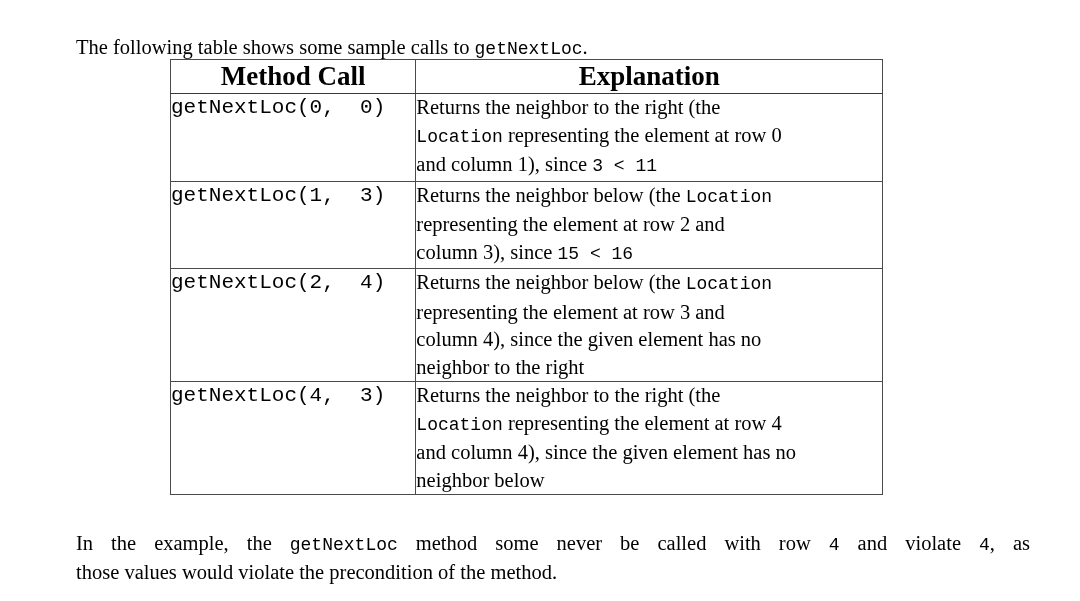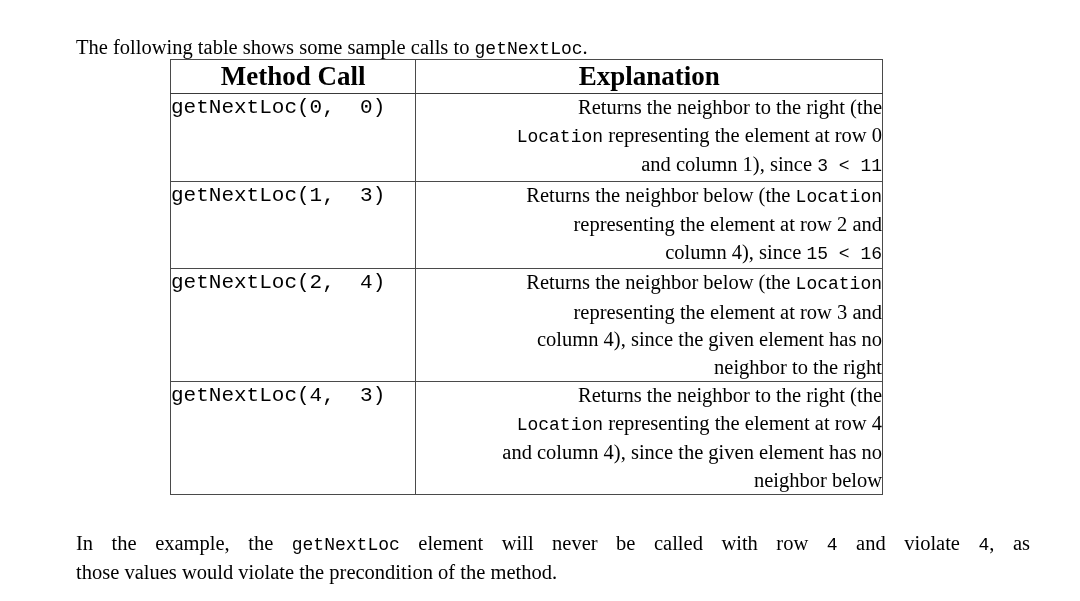--- a/index.html
+++ b/index.html
@@ -64,21 +64,21 @@
     font-size: 21px;
     line-height: 27px;
     padding: 3px 6px 6px 6px;
     white-space: pre;
     text-align: left;
   }
   .cell-expl {
     font-size: 20.5px;
     line-height: 27.5px;
     padding: 3px 8px 6px 8px;
-    text-align: right;
+    text-align: left;
   }
   .cell-expl .ln { display: block; white-space: nowrap; }
   code, .mono {
     font-family: "Liberation Mono", "DejaVu Sans Mono", monospace;
     font-size: 18px;
   }
   
   .closing {
     position: absolute;
     left: 76px;
@@ -121,21 +121,21 @@
             <span class="ln"><span>Returns the neighbor to the right (the</span></span>
             <span class="ln"><code class="mono">Location</code><span> representing the element at row 0</span></span>
             <span class="ln"><span>and column 1), since </span><code class="mono">3 &lt; 11</code></span>
           </td>
         </tr>
         <tr>
           <td class="cell-call">getNextLoc(1,  3)</td>
           <td class="cell-expl">
             <span class="ln"><span>Returns the neighbor below (the </span><code class="mono">Location</code></span>
             <span class="ln"><span>representing the element at row 2 and</span></span>
-            <span class="ln"><span>column 4), since </span><code class="mono">15 &lt; 16</code></span>
+            <span class="ln"><span>column 3), since </span><code class="mono">15 &lt; 16</code></span>
           </td>
         </tr>
         <tr>
           <td class="cell-call">getNextLoc(2,  4)</td>
           <td class="cell-expl">
             <span class="ln"><span>Returns the neighbor below (the </span><code class="mono">Location</code></span>
             <span class="ln"><span>representing the element at row 3 and</span></span>
             <span class="ln"><span>column 4), since the given element has no</span></span>
             <span class="ln"><span>neighbor to the right</span></span>
           </td>
@@ -146,17 +146,17 @@
             <span class="ln"><span>Returns the neighbor to the right (the</span></span>
             <span class="ln"><code class="mono">Location</code><span> representing the element at row 4</span></span>
             <span class="ln"><span>and column 4), since the given element has no</span></span>
             <span class="ln"><span>neighbor below</span></span>
           </td>
         </tr>
       </tbody>
   </table>
 
   <p class="closing">
-    <span class="ln ln-just" id="closing-line-1"><span>In the example, the </span><code class="mono">getNextLoc</code><span> element will never be called with row </span><code class="mono">4</code><span> and violate </span><code class="mono">4</code><span>, as</span></span>
+    <span class="ln ln-just" id="closing-line-1"><span>In the example, the </span><code class="mono">getNextLoc</code><span> method some never be called with row </span><code class="mono">4</code><span> and violate </span><code class="mono">4</code><span>, as</span></span>
     <span class="ln">those values would violate the precondition of the method.</span>
   </p>
 
 </div>
 
 </body></html>

